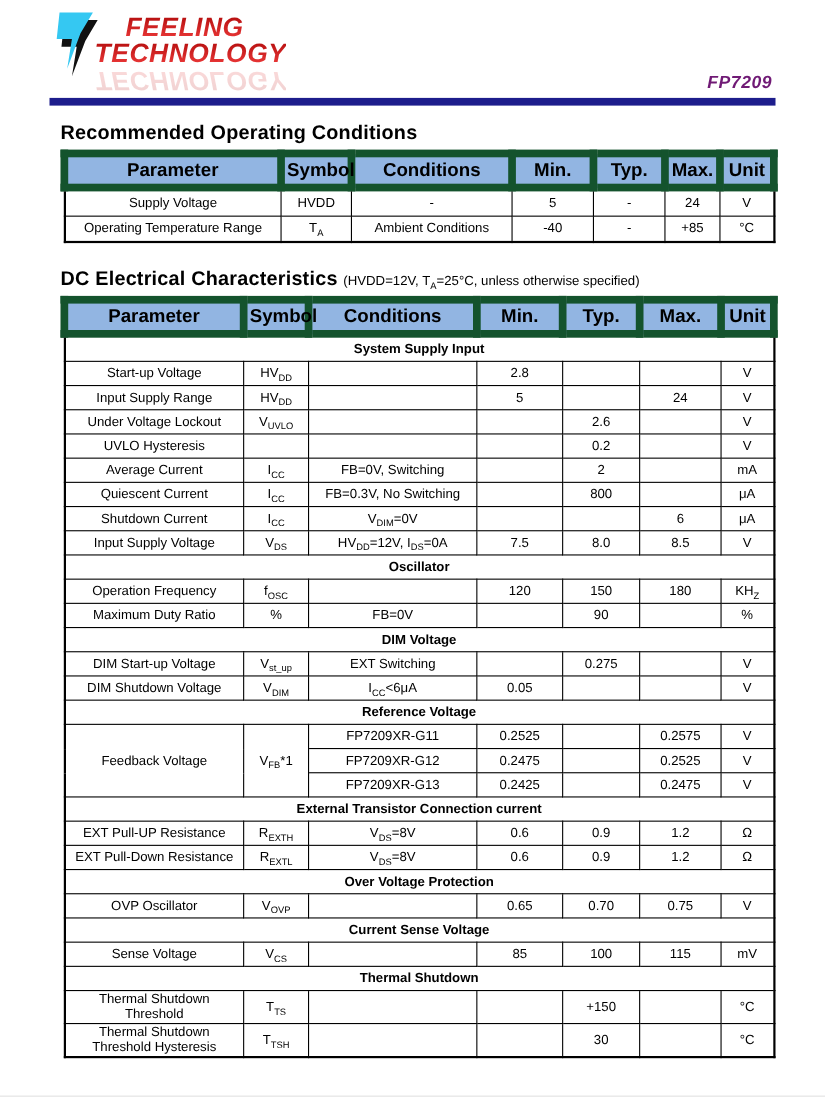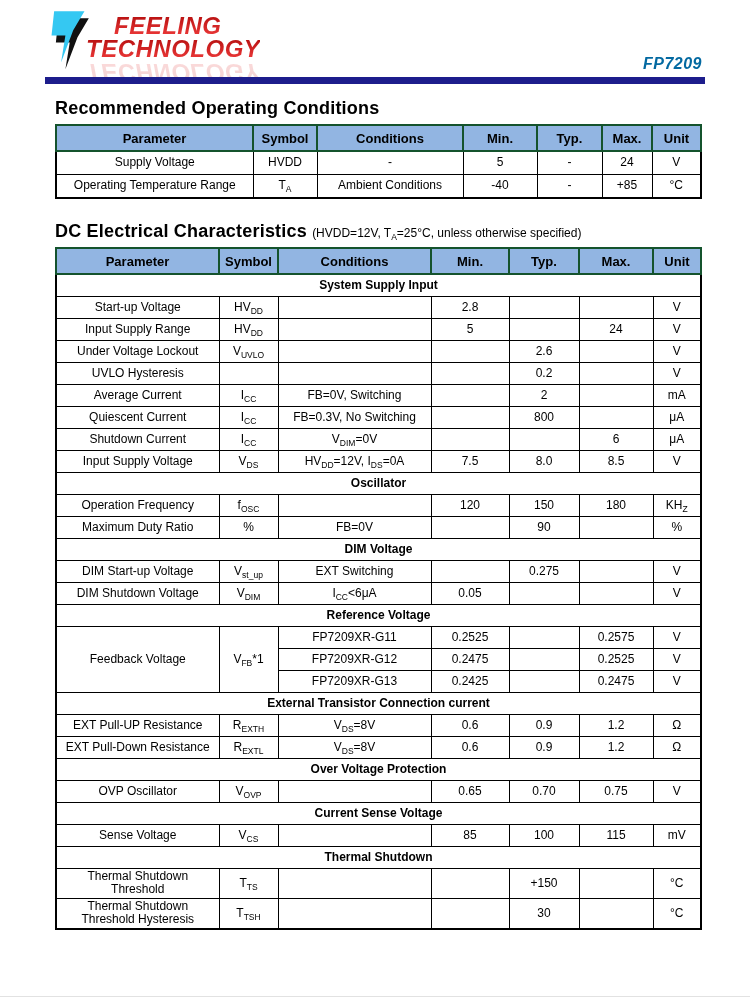--- a/index.html
+++ b/index.html
@@ -1,42 +1,42 @@
 <!DOCTYPE html>
 <html><head>
 <meta charset="utf-8">
 <style>
   html,body{margin:0;padding:0;}
   body{
     width:750px;height:1000px;background:#ffffff;position:relative;
     font-family:"Liberation Sans","DejaVu Sans",sans-serif;color:#000;overflow:hidden;
   }
   
-  .masthead{position:relative;height:78px;padding-top:6px;}
+  .masthead{position:relative;height:78px;padding-top:18px;}
   .logo{position:absolute;left:42px;top:8px;display:flex;align-items:flex-start;}
   .logo-mark{width:52px;height:62px;flex:0 0 auto;}
   .logo-textwrap{margin-left:-14px;margin-top:6px;}
   .logo-line{display:block;font-weight:bold;font-style:italic;font-size:24px;line-height:23px;
     letter-spacing:0.5px;color:#d81616;
     background:linear-gradient(#b30d0d,#ef3b3b);-webkit-background-clip:text;background-clip:text;
     -webkit-text-fill-color:transparent;}
   .logo-line.l1{margin-left:34px;}
   .logo-line.l2{margin-left:6px;}
   .logo-reflect{transform:scaleY(-1);opacity:0.18;filter:blur(0.6px);height:24px;overflow:hidden;margin-top:0px;}
   .part-number{position:absolute;right:48px;bottom:11px;font-size:16px;font-weight:bold;
-    font-style:italic;color:#0369a1;letter-spacing:0.5px;}
+    font-style:italic;color:#701a75;letter-spacing:0.5px;}
   .header-rule{position:absolute;left:45px;right:45px;bottom:0;height:7px;background:#1d1d8c;}
   
   .page-content{padding:14px 49px 0 55px;}
   .sec-title{font-size:18px;font-weight:bold;margin:0 0 5px 0;letter-spacing:0.2px;}
   .sec-title .subtitle{font-size:12px;font-weight:normal;letter-spacing:0;}
   .t1-block{margin-bottom:22px;}
   
   table{border-collapse:collapse;table-layout:fixed;width:647px;border:2px solid #000;}
-  th{background:#92b5e2;border:2px solid #14532d;font-size:13px;font-weight:bold;
+  th{background:#92b5e2;border:7px solid #14532d;font-size:17px;font-weight:bold;
      height:22px;padding:1px 2px;text-align:center;}
   td{border:1px solid #000;font-size:12px;padding:1px 3px;line-height:1.12;vertical-align:middle;}
   #table1 td{height:20px;}
   #table2 td{height:19px;}
   td.l{text-align:center;}
   td.c{text-align:center;}
   tr.section-row td{font-weight:bold;height:17px;font-size:12px;text-align:center;}
   tr.sub-row td{height:26px;margin-left:24px;}
   sub{font-size:8.5px;line-height:0;}
   

